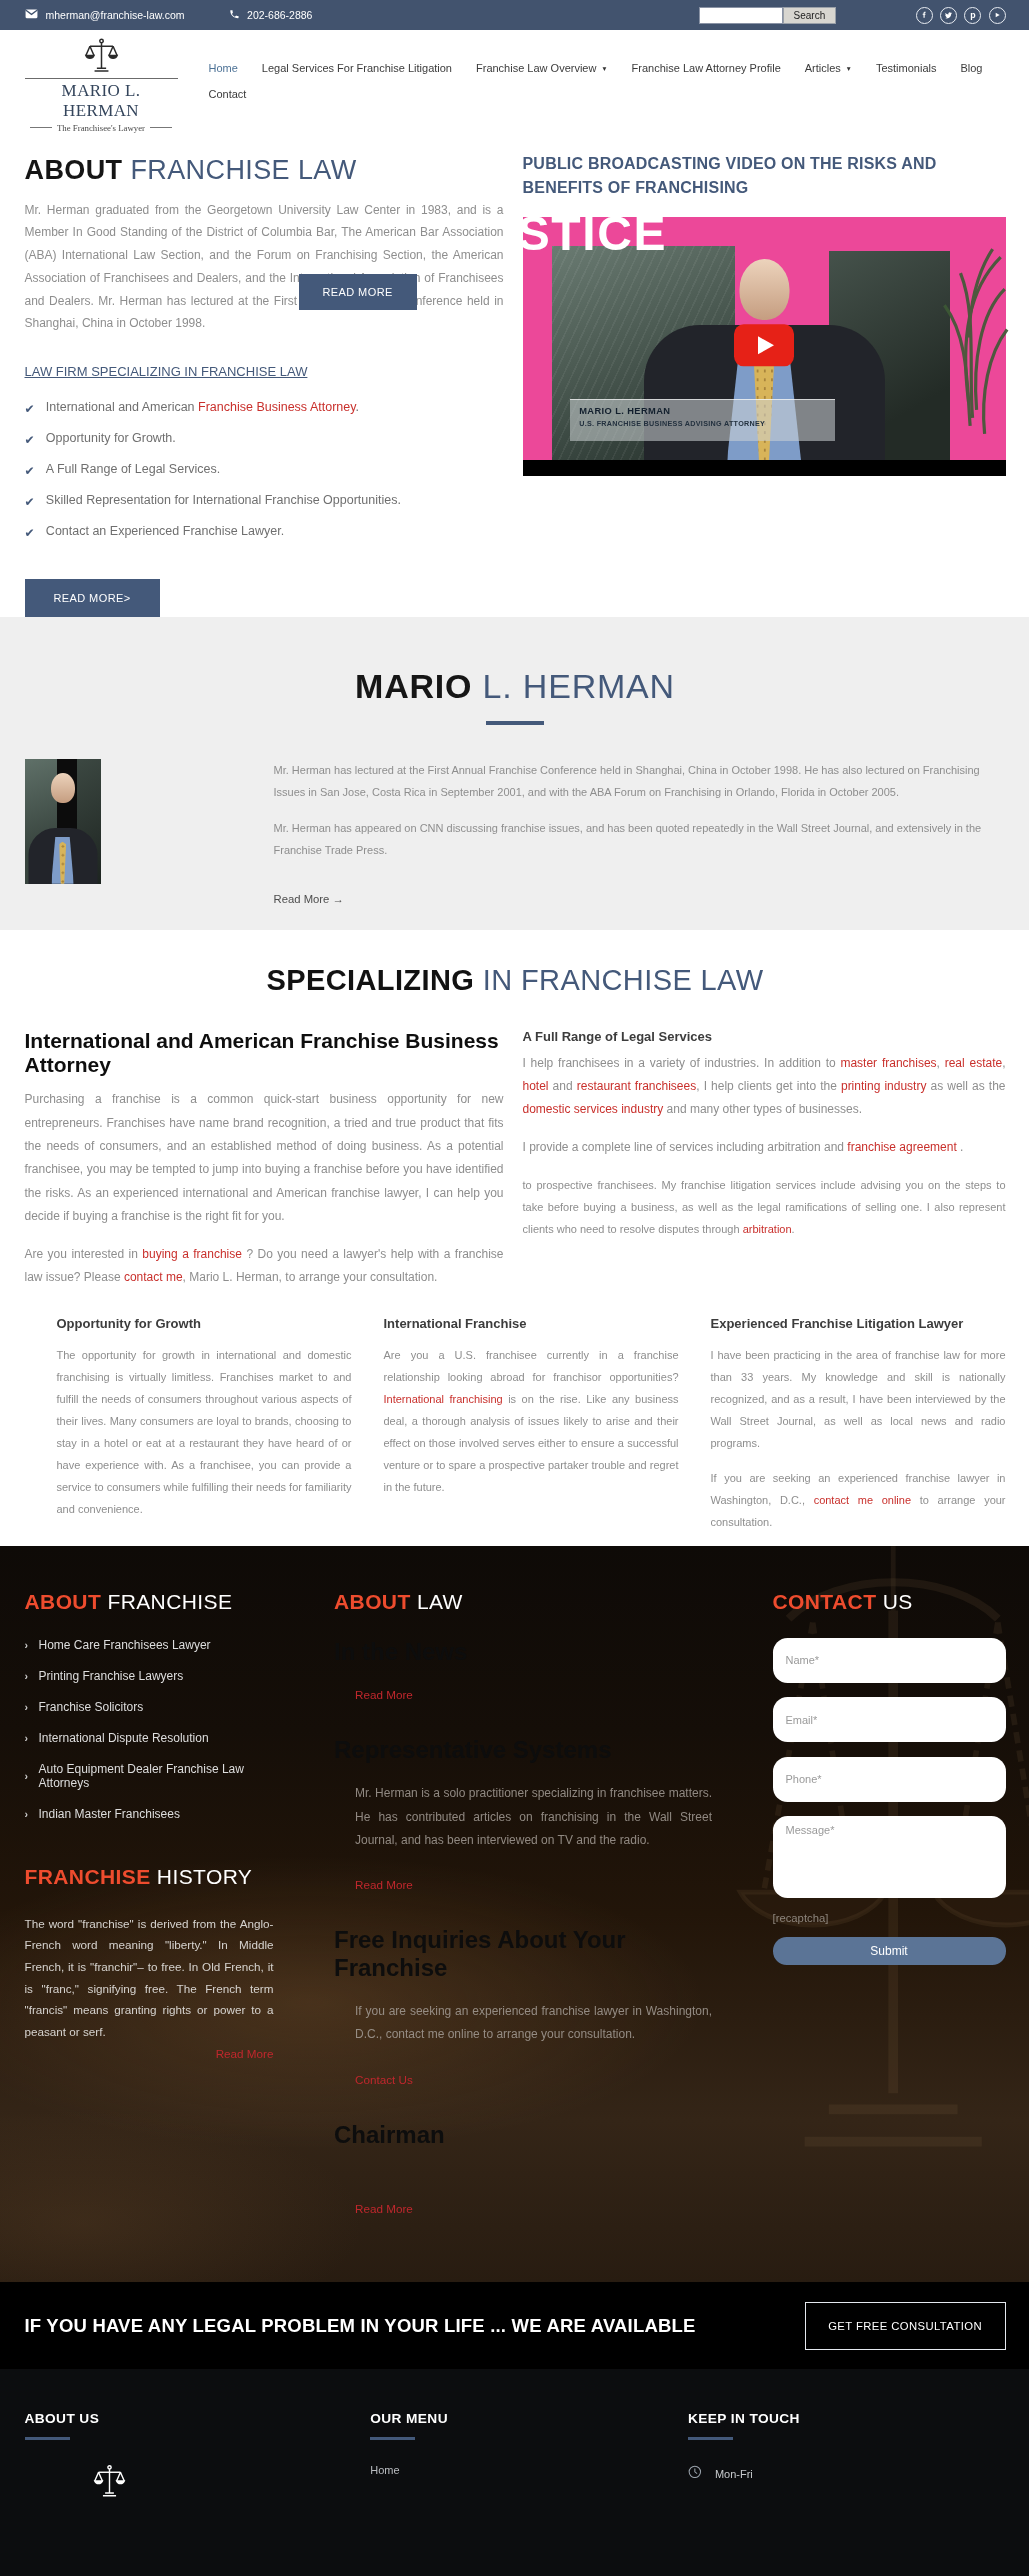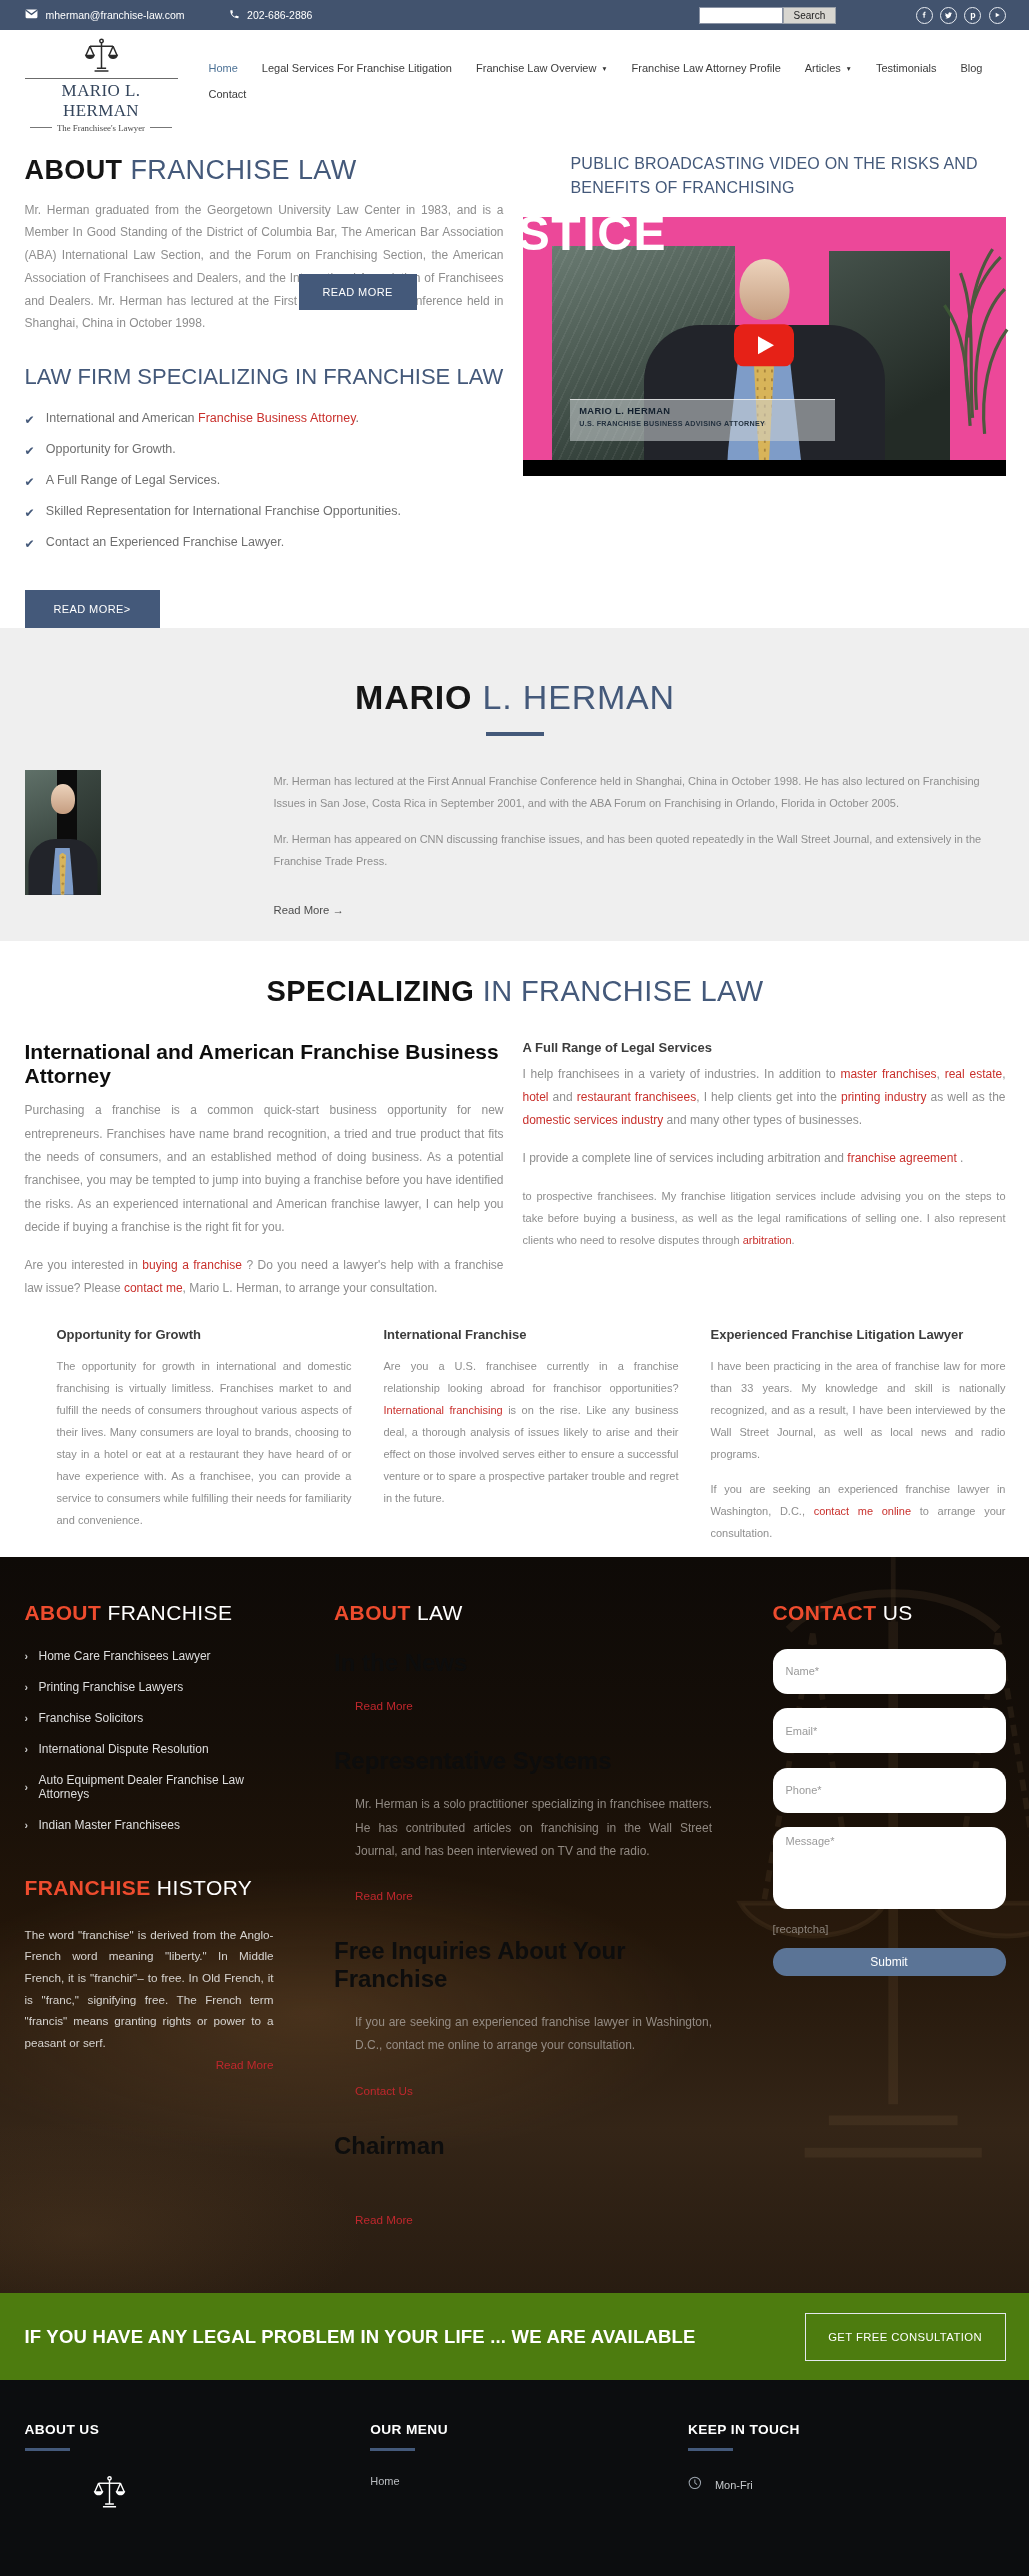--- a/index.html
+++ b/index.html
@@ -34,28 +34,28 @@
 
   
   .sec-about { min-height:465px; padding-top:14.5px; }
   .sec-about .wrap { display:flex; justify-content:space-between; }
   .col-l { width:479px; position:relative; }
   .col-r { width:483px; }
   h1.big { font-size:27px; letter-spacing:0.4px; color:#44597a; font-weight:400; margin:3px 0 13px; }
   h1.big b { color:#151515; font-weight:700; }
   .col-l p.intro { font-size:12px; line-height:1.9; color:#8e8e8e; text-align:justify; }
   .overlay-btn { position:absolute; left:274px; top:122px; background:#44597a; color:#fff; border:none; font-size:11px; padding:12px 24px; cursor:pointer; letter-spacing:0.4px; }
-  h2.lawfirm { font-size:22px; color:#44597a; font-weight:400; margin:29px 0 21px; }
+  h2.lawfirm { font-size:13px; color:#44597a; font-weight:400; margin:29px 0 21px;text-decoration:underline; }
   .checklist { list-style:none; }
   .checklist li { display:flex; align-items:flex-start; font-size:12.5px; color:#6f6f6f; margin-bottom:13px; }
   .checklist .check { color:#44597a; font-size:12px; margin-right:11.3px; line-height:1.5; }
   .rlink { color:#c9302c; cursor:pointer; }
   .btn-primary { display:inline-block; background:#44597a; color:#fff; border:none; font-size:11px; padding:13px 29px; margin-top:24px; cursor:pointer; letter-spacing:0.4px; }
 
-  .video-head { font-size:16px; color:#44597a; font-weight:400; line-height:1.5; letter-spacing:0.2px; width:459px;margin-left:48px; }
+  .video-head { font-size:16px; color:#44597a; font-weight:700; line-height:1.5; letter-spacing:0.2px; width:459px; }
   .video { position:relative; width:483px; height:259px; background:#ec4899; margin-top:17.7px; }
   .vid-overlay-word { position:absolute; top:-11.3px; left:-4.8px; font-size:48px; font-weight:800; color:#fff; letter-spacing:1.6px; z-index:5; }
   .panel-marble { position:absolute; left:29px; top:29px; width:183px; height:230px;
      background:linear-gradient(155deg,#6a7b72 0%,#4d5c54 40%,#33403a 75%,#273029 100%); }
   .panel-marble::after { content:""; position:absolute; inset:0;
      background:repeating-linear-gradient(115deg,rgba(255,255,255,.06) 0 1.6px,transparent 1.6px 8px); }
   .panel-dark { position:absolute; right:56px; top:34px; width:121px; height:225px;
      background:linear-gradient(150deg,#45524b,#232b26 70%); }
   .plant { position:absolute; right:-3.2px; top:24px; }
   .person { position:absolute; left:50%; transform:translateX(-50%); bottom:16px; width:265px; height:201px; }
@@ -130,21 +130,21 @@
   .dk-item p { font-size:12px; line-height:1.95; color:rgba(165,158,150,.85); text-align:justify; padding-left:21px; margin-bottom:21px; }
   .dk-item .dk-readmore { margin-left:21px; margin-bottom:24px; }
   .dk-item { margin-bottom:11.3px; }
   .dk-form input { width:100%; height:45px; border:none; border-radius:14.5px; background:#fff; padding:0 13px; font-size:11px; color:#333; margin-bottom:14.5px; font-family:inherit; }
   .dk-form textarea { width:100%; height:82px; border:none; border-radius:14.5px; background:#fff; padding:8px 13px; font-size:11px; color:#333; resize:none; font-family:inherit; }
   .dk-form input::placeholder, .dk-form textarea::placeholder { color:#9a9a9a; }
   .dk-recaptcha { color:#8d857c; font-size:11.3px; margin:11.3px 0 13px 0; }
   .dk-submit { width:100%; height:28px; border:none; border-radius:13.7px; background:#5b7496; color:#fff; font-size:12px; cursor:pointer; }
 
   
-  .cta { background:#4d7c0f; min-height:87px; display:flex; }
+  .cta { background:#000000; min-height:87px; display:flex; }
   .cta .wrap { display:flex; align-items:center; justify-content:space-between; }
   .cta-text { color:#fff; font-size:18.5px; font-weight:600; letter-spacing:0.2px; }
   .cta-btn { border:0.8px solid #e4e8ee; background:transparent; color:#fff; font-size:11.3px; padding:17px 22.5px; letter-spacing:0.4px; cursor:pointer; }
 
   
   .footer { background:#0c0d0f; min-height:318px; padding-top:42px; }
   .footer .wrap { display:flex; }
   .ft-h { color:#fff; font-size:13.7px; font-weight:600; letter-spacing:0.4px; }
   .ft-bar { width:45px; height:2.4px; background:#44597a; margin:11.3px 0 24px; }
   .ft-col1 { width:225px; }

